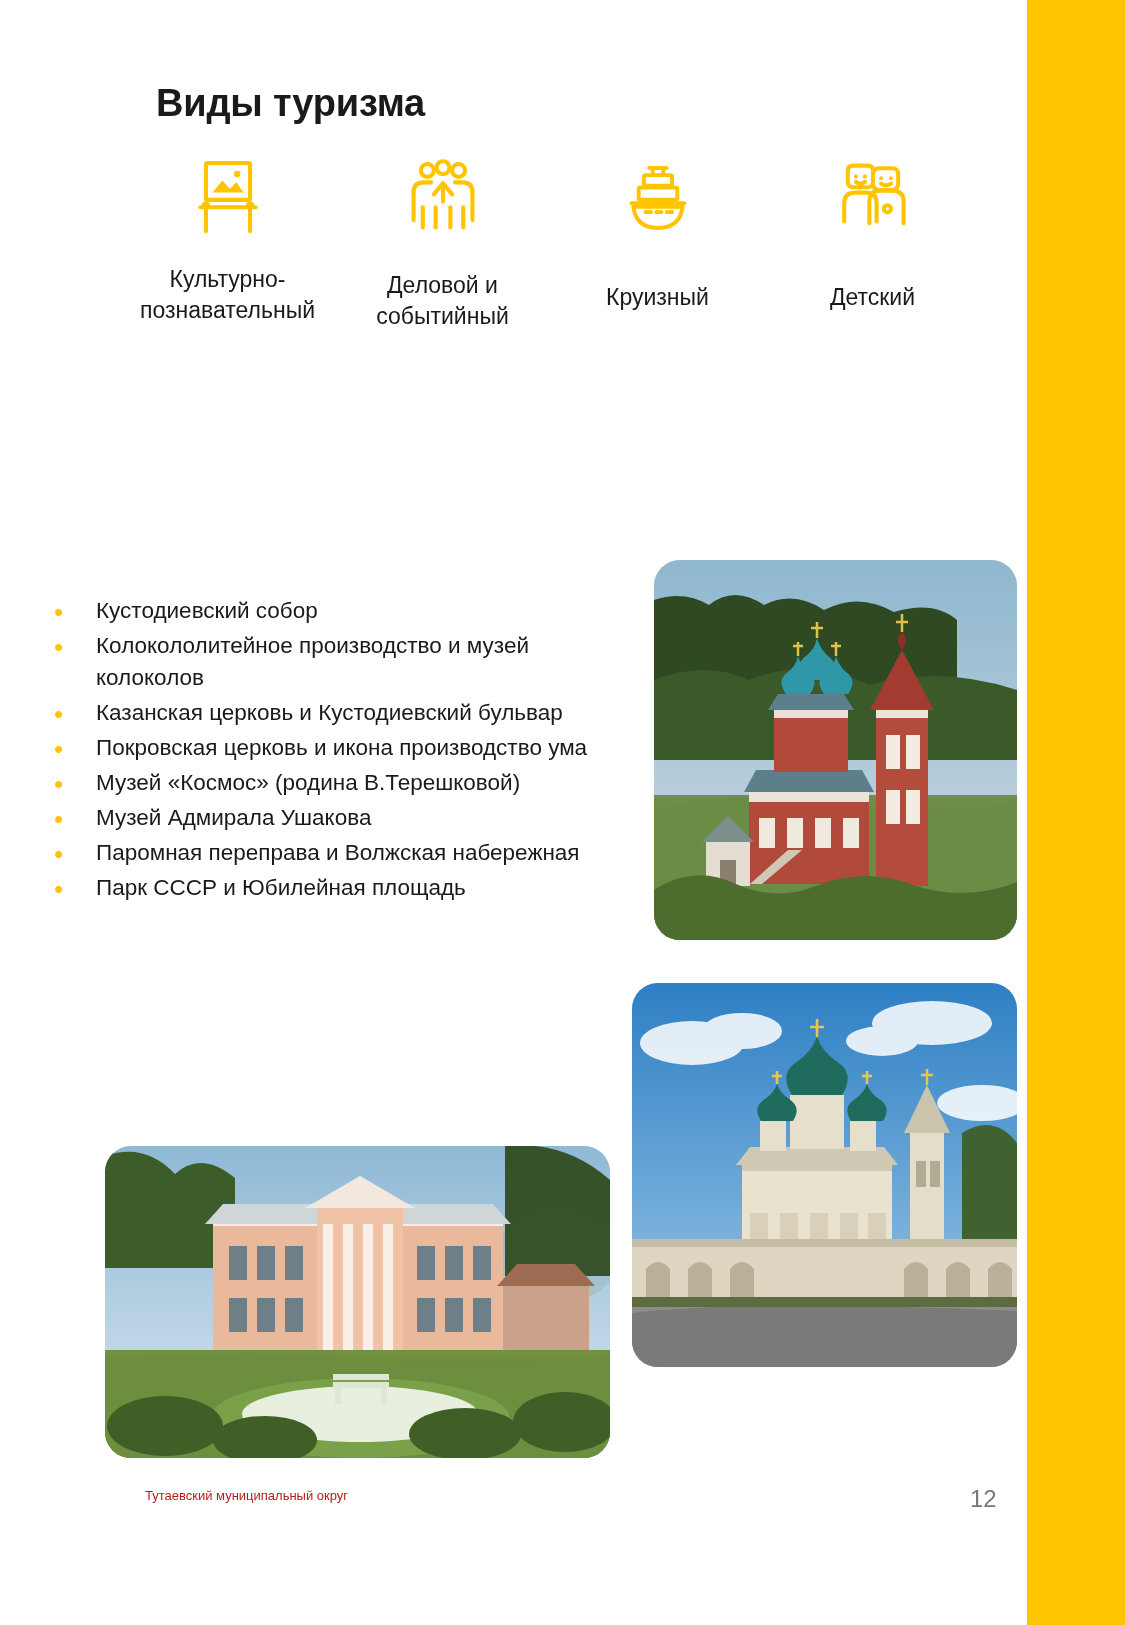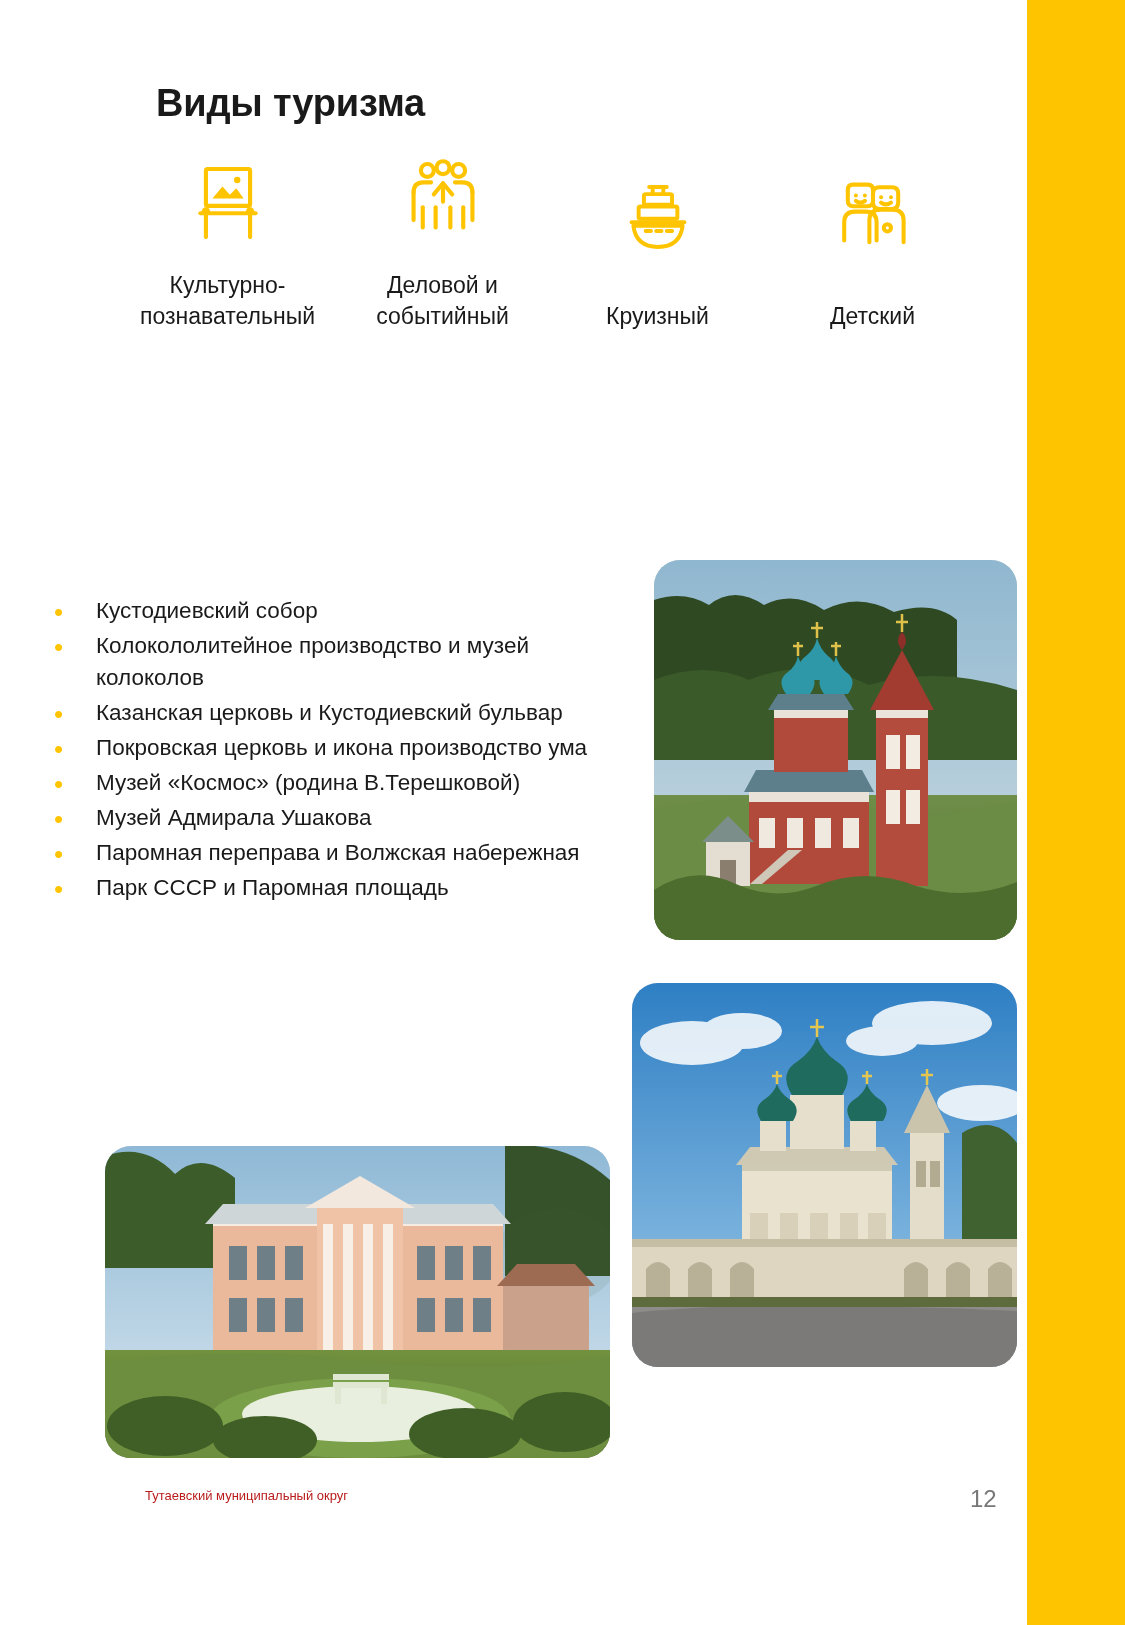--- a/index.html
+++ b/index.html
@@ -47,21 +47,21 @@
     left: 136px;
     top: 82px;
   }
 
   .tourism-row {
     position: absolute;
     left: 100px;
     top: 148px;
     width: 860px;
     display: flex;
-    align-items: flex-end;
+    align-items: flex-start;
   }
   .tourism-item {
     width: 215px;
     display: flex;
     flex-direction: column;
     align-items: center;
   }
   .tourism-icon {
     height: 100px;
     display: flex;
@@ -242,21 +242,21 @@
 
 
   <ul class="places-list">
     <li>Кустодиевский собор</li>
     <li>Колокололитейное производство и музей колоколов</li>
     <li>Казанская церковь и Кустодиевский бульвар</li>
     <li>Покровская церковь и икона производство ума</li>
     <li>Музей «Космос» (родина В.Терешковой)</li>
     <li>Музей Адмирала Ушакова</li>
     <li>Паромная переправа и Волжская набережная</li>
-    <li>Парк СССР и Паромная площадь</li>
+    <li>Парк СССР и Юбилейная площадь</li>
   </ul>
 
   <div class="photo" id="photo-church-red">
     <svg viewBox="0 0 363 380" preserveAspectRatio="xMidYMid slice">
       <defs>
         <linearGradient id="skyA" x1="0" y1="0" x2="0" y2="1">
           <stop offset="0%" stop-color="#8fb7cf"></stop>
           <stop offset="100%" stop-color="#cfdde4"></stop>
         </linearGradient>
         <linearGradient id="grassA" x1="0" y1="0" x2="0" y2="1">

